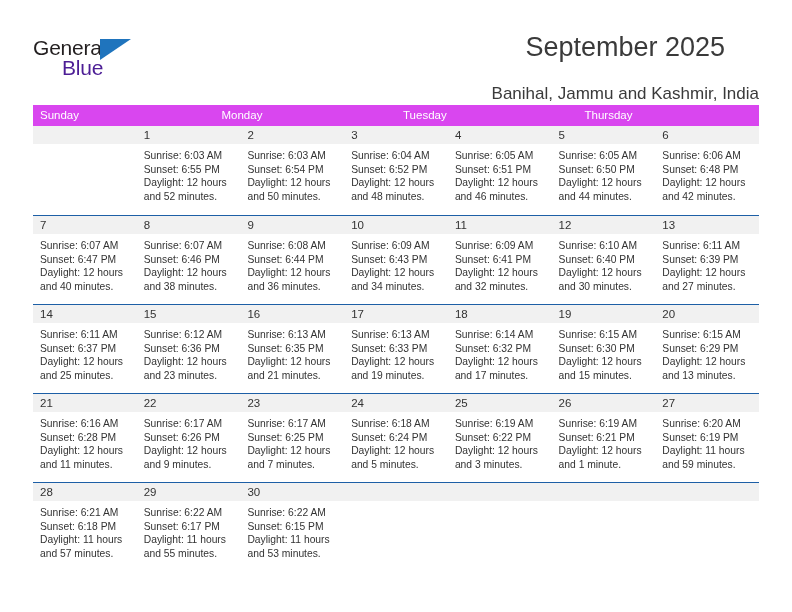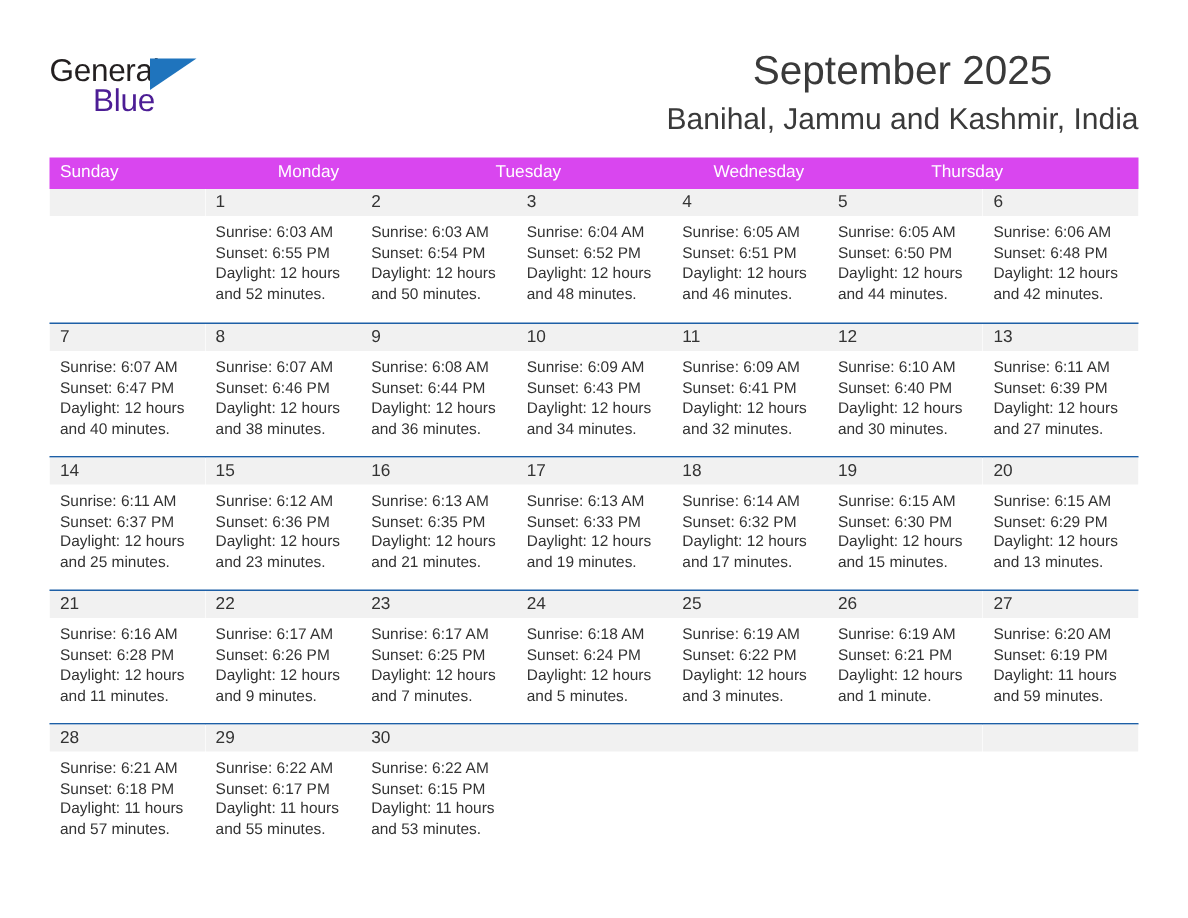--- a/index.html
+++ b/index.html
@@ -73,24 +73,24 @@
     text-align: center;
   }
   .cal-title {
     font-size: 27px;
     color: #3a3a3a;
     font-weight: normal;
     line-height: 34px;
     white-space: nowrap;
   }
   .cal-subtitle {
-    font-size: 20px;
+    font-size: 17px;
     color: #3a3a3a;
     line-height: 20px;
-    margin-top: 6px;
+    margin-top: 20px;
     white-space: nowrap;
   }
 
   
   .calendar {
     position: absolute;
     left: 33px;
     top: 105px;
     width: 726px;
   }
@@ -168,21 +168,20 @@
       <div class="cal-subtitle">Banihal, Jammu and Kashmir, India</div>
     </div>
 
   </div>
 
   <div class="calendar">
     <div class="weekday-row">
       <div class="weekday">Sunday</div>
       <div class="weekday">Monday</div>
       <div class="weekday">Tuesday</div>
-      <div class="weekday">Wednesday</div>
       <div class="weekday">Thursday</div>
     </div>
     <div id="weeks-container">
         <div class="week-row first">
           <div class="day-cell empty">
             <div class="day-number-band">
               <span class="day-number"></span>
             </div>
           </div>
           <div class="day-cell">

